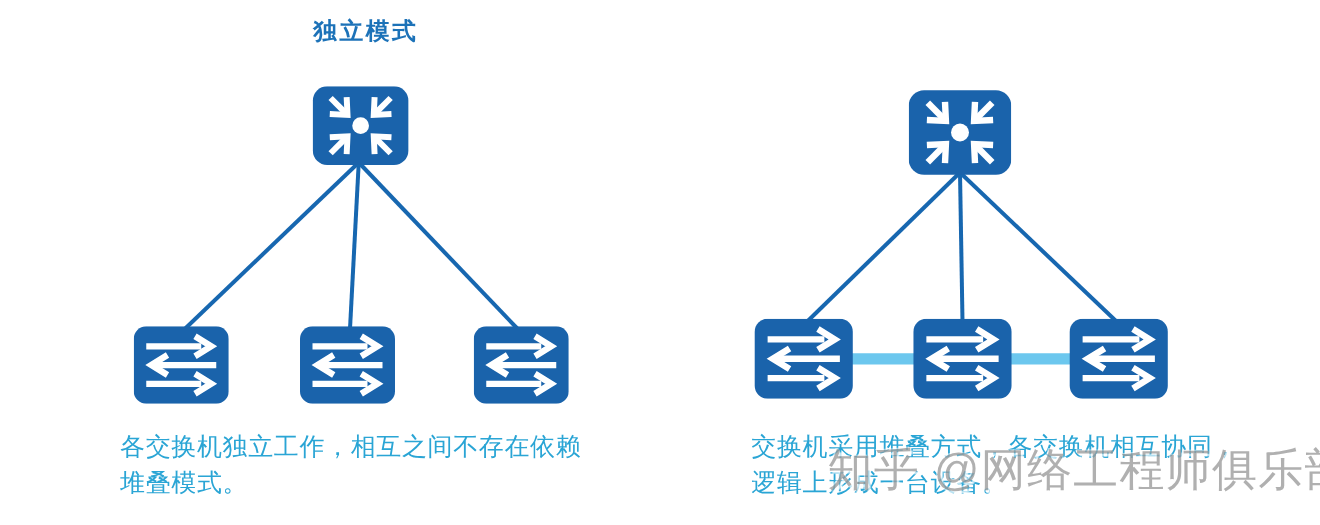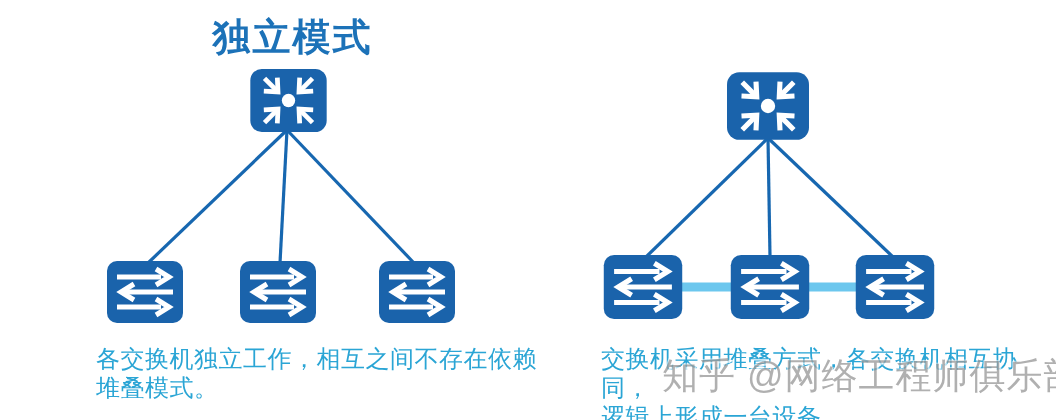--- a/index.html
+++ b/index.html
@@ -11,41 +11,41 @@
     position:relative;
     width:1056px;height:420px;
     background:var(--background,#fff);
     overflow:hidden;
   }
   .connections{
     position:absolute;left:0;top:0;z-index:1;
   }
   .panel-title{
     position:absolute;z-index:3;
-    font-size:38px;font-weight:700;
+    font-size:19px;font-weight:700;
     color:var(--title-blue);
     text-align:center;
     letter-spacing:2px;
     white-space:nowrap;
   }
   .title-left{left:170px;top:12px;width:245px;}
   .title-right{left:648px;top:12px;width:245px;}
   .device{
     position:absolute;z-index:2;
   }
   .device svg{display:block;width:100%;height:100%;}
   .router-left{left:249px;top:69px;width:79px;height:63px;}
   .router-right{left:727px;top:72px;width:82px;height:68px;}
   .sw{top:261px;width:76px;height:62px;}
   .sw-l1{left:107px;} .sw-l2{left:240px;} .sw-l3{left:379px;}
   .swr{top:255px;width:84px;height:64px;}
   .sw-r1{left:601px;} .sw-r2{left:728px;} .sw-r3{left:853px;}
   .caption{
     position:absolute;z-index:3;
-    font-size:24px;line-height:29px;
+    font-size:20px;line-height:29px;
     color:var(--caption-blue);
     letter-spacing:0.5px;
   }
   .caption-left{left:96px;top:344px;width:450px;}
   .caption-right{left:601px;top:344px;width:450px;}
   .watermark{
     position:absolute;z-index:6;
     left:662px;top:352px;
     font-size:36px;font-weight:500;
     letter-spacing:1px;

